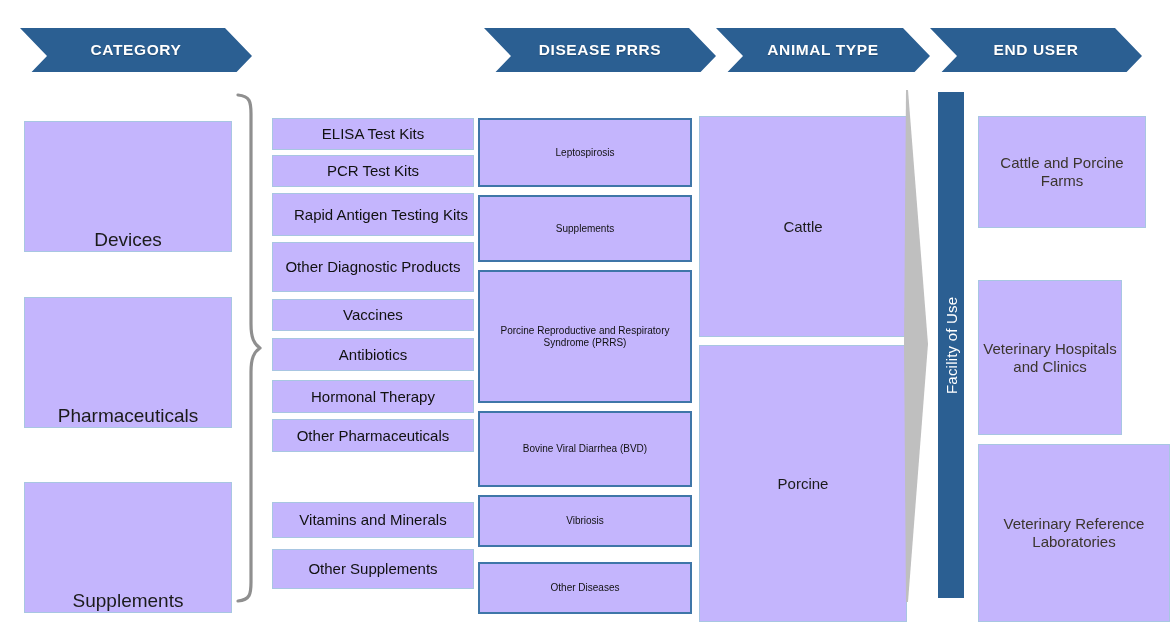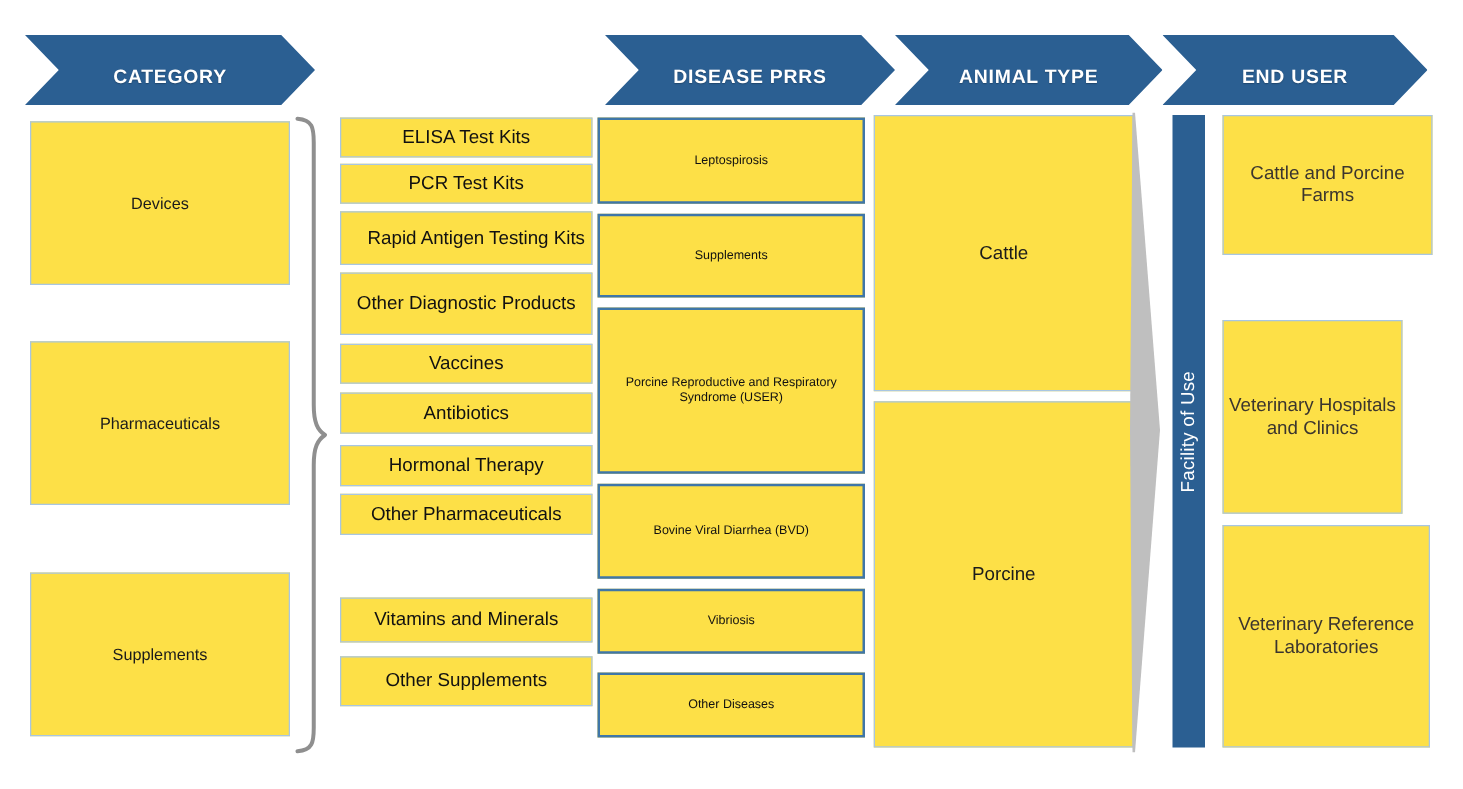--- a/index.html
+++ b/index.html
@@ -8,38 +8,38 @@
     width:1170px;height:631px;
     font-family:"Liberation Sans","DejaVu Sans",sans-serif;
     -webkit-font-smoothing:antialiased;
     overflow:hidden;
   }
   #stage{position:relative;width:1170px;height:631px;background:#fff;}
 
   
   #header-band{position:absolute;left:0;top:28px;width:1170px;height:56px;}
   .chev{
-    position:absolute;top:0;height:68px;
+    position:absolute;top:0;height:44px;
     background:#2b5f92;
     display:flex;align-items:center;justify-content:center;
     box-sizing:border-box;
   }
   .chev-label{
     color:#ffffff;font-weight:bold;font-size:15.5px;
     letter-spacing:.6px;white-space:nowrap;
     text-shadow:0 1px 1px rgba(0,0,0,.25);
   }
 
   
   .box{
-    position:absolute;box-sizing:border-box;background:#fde047;
+    position:absolute;box-sizing:border-box;background:#c4b5fd;
     display:flex;align-items:center;justify-content:center;
-    text-align:center;line-height:1.18;
+    text-align:center;line-height:1.18;margin-top:24px;
   }
-  .cat-box{border:1.2px solid #a8c6e2;font-size:13px;color:#1b1b1b;}
+  .cat-box{border:1.2px solid #a8c6e2;font-size:19px;color:#1b1b1b;align-items:flex-end;}
   .prod-box{border:1.2px solid #a8c6e2;font-size:15px;color:#111111;padding:0 5px;}
   .dis-box{border:2px solid #3f76a8;font-size:10px;color:#111111;padding:0 7px;}
   .anim-box{border:1.3px solid #a8c6e2;font-size:15px;color:#1b1b1b;}
   .end-box{border:1.3px solid #a8c6e2;font-size:15px;color:#3b352e;}
 
   
   #brace{position:absolute;left:236px;top:92px;width:26px;height:512px;}
 
   
   #gray-arrow{position:absolute;left:900px;top:90px;width:32px;height:512px;}
@@ -128,21 +128,21 @@
     <span>Other Supplements</span>
   </div>
 
   <div class="box dis-box" style="left:478px;top:94px;width:214px;height:69px;">
     <span>Leptospirosis</span>
   </div>
   <div class="box dis-box" style="left:478px;top:171px;width:214px;height:67px;">
     <span>Supplements</span>
   </div>
   <div class="box dis-box" style="left:478px;top:246px;width:214px;height:133px;">
-    <span>Porcine Reproductive and Respiratory Syndrome (USER)</span>
+    <span>Porcine Reproductive and Respiratory Syndrome (PRRS)</span>
   </div>
   <div class="box dis-box" style="left:478px;top:387px;width:214px;height:76px;">
     <span>Bovine Viral Diarrhea (BVD)</span>
   </div>
   <div class="box dis-box" style="left:478px;top:471px;width:214px;height:52px;">
     <span>Vibriosis</span>
   </div>
   <div class="box dis-box" style="left:478px;top:538px;width:214px;height:52px;">
     <span>Other Diseases</span>
   </div>
@@ -160,17 +160,17 @@
 
   <div id="facility-bar"></div>
   <div id="facility-label">Facility of Use</div>
 
   <div class="box end-box" style="left:978px;top:92px;width:168px;height:112px;">
     <span>Cattle and Porcine Farms</span>
   </div>
   <div class="box end-box" style="left:978px;top:256px;width:144px;height:155px;justify-content:center;">
     <span>Veterinary Hospitals and Clinics</span>
   </div>
-  <div class="box end-box" style="left:978px;top:420px;width:166px;height:178px;">
+  <div class="box end-box" style="left:978px;top:420px;width:192px;height:178px;">
     <span>Veterinary Reference Laboratories</span>
   </div>
 
 </div>
 
 </body></html>

